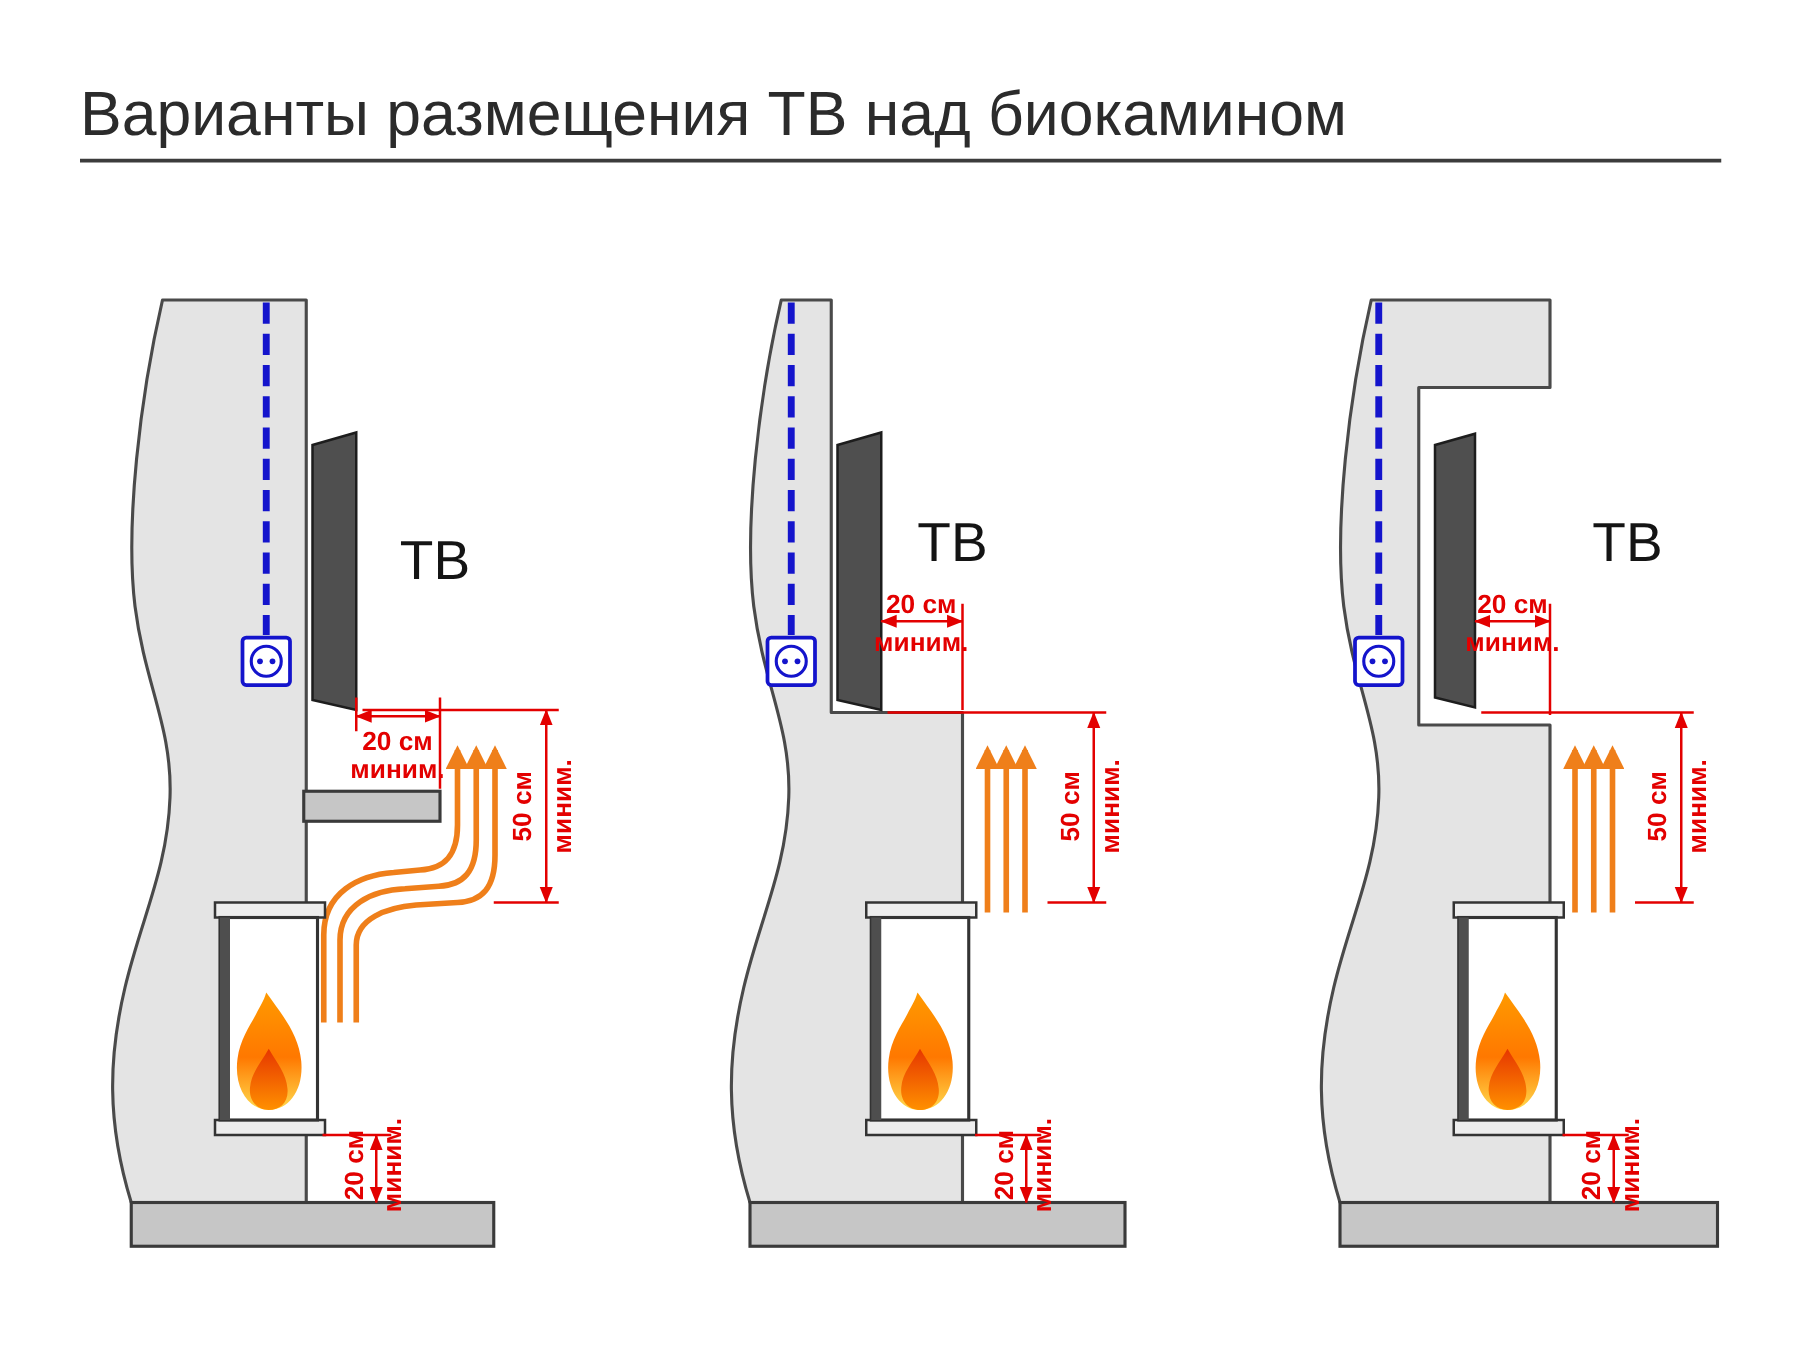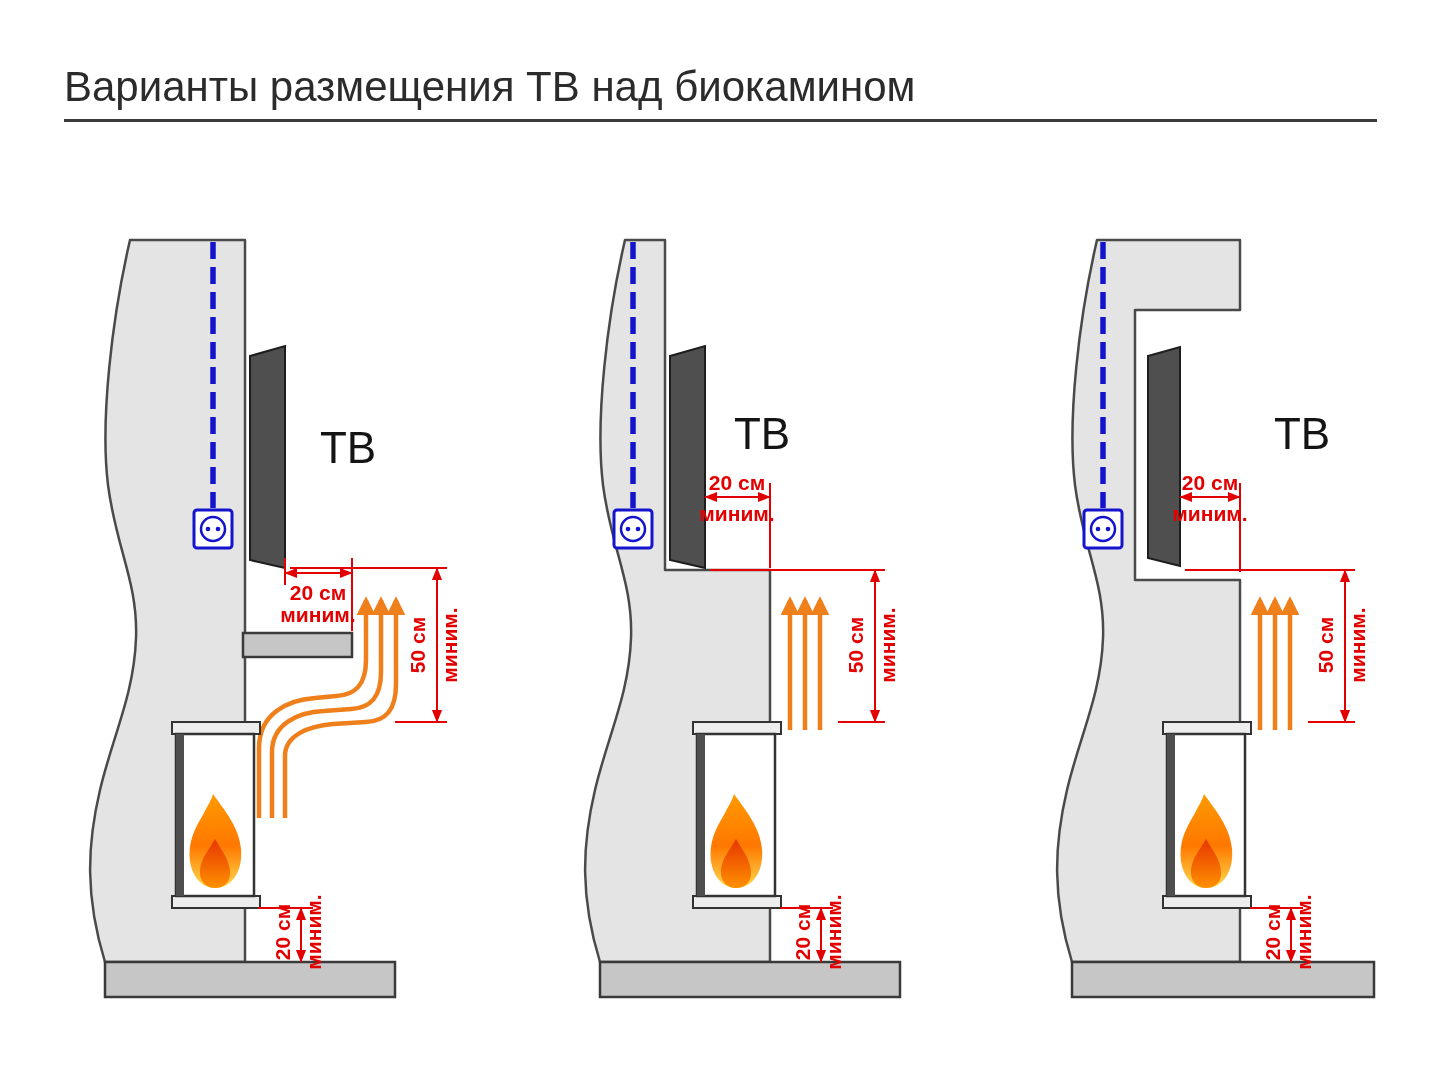--- a/index.html
+++ b/index.html
@@ -11,21 +11,21 @@
     overflow: hidden;
     font-family: "Liberation Sans", sans-serif;
   }
   #stage { position: relative; width: 1440px; height: 1080px; }
   h1.page-title {
     position: absolute;
     left: 64px;
     top: 66px;
     margin: 0;
     width: 1313px;
-    font-size: 42px;
+    font-size: 50px;
     line-height: 1;
     font-weight: 400;
     color: #2b2b2b;
     padding-bottom: 11px;
     border-bottom: 3px solid #3c3c3c;
     font-family: "Liberation Sans", sans-serif;
   }
   svg#diagram { position: absolute; left: 0; top: 0; }
   .wall  { fill: #e4e4e4; stroke: #4a4a4a; stroke-width: 2.5; stroke-linejoin: round; }
   .floor { fill: #c6c6c6; stroke: #3a3a3a; stroke-width: 2.5; }

